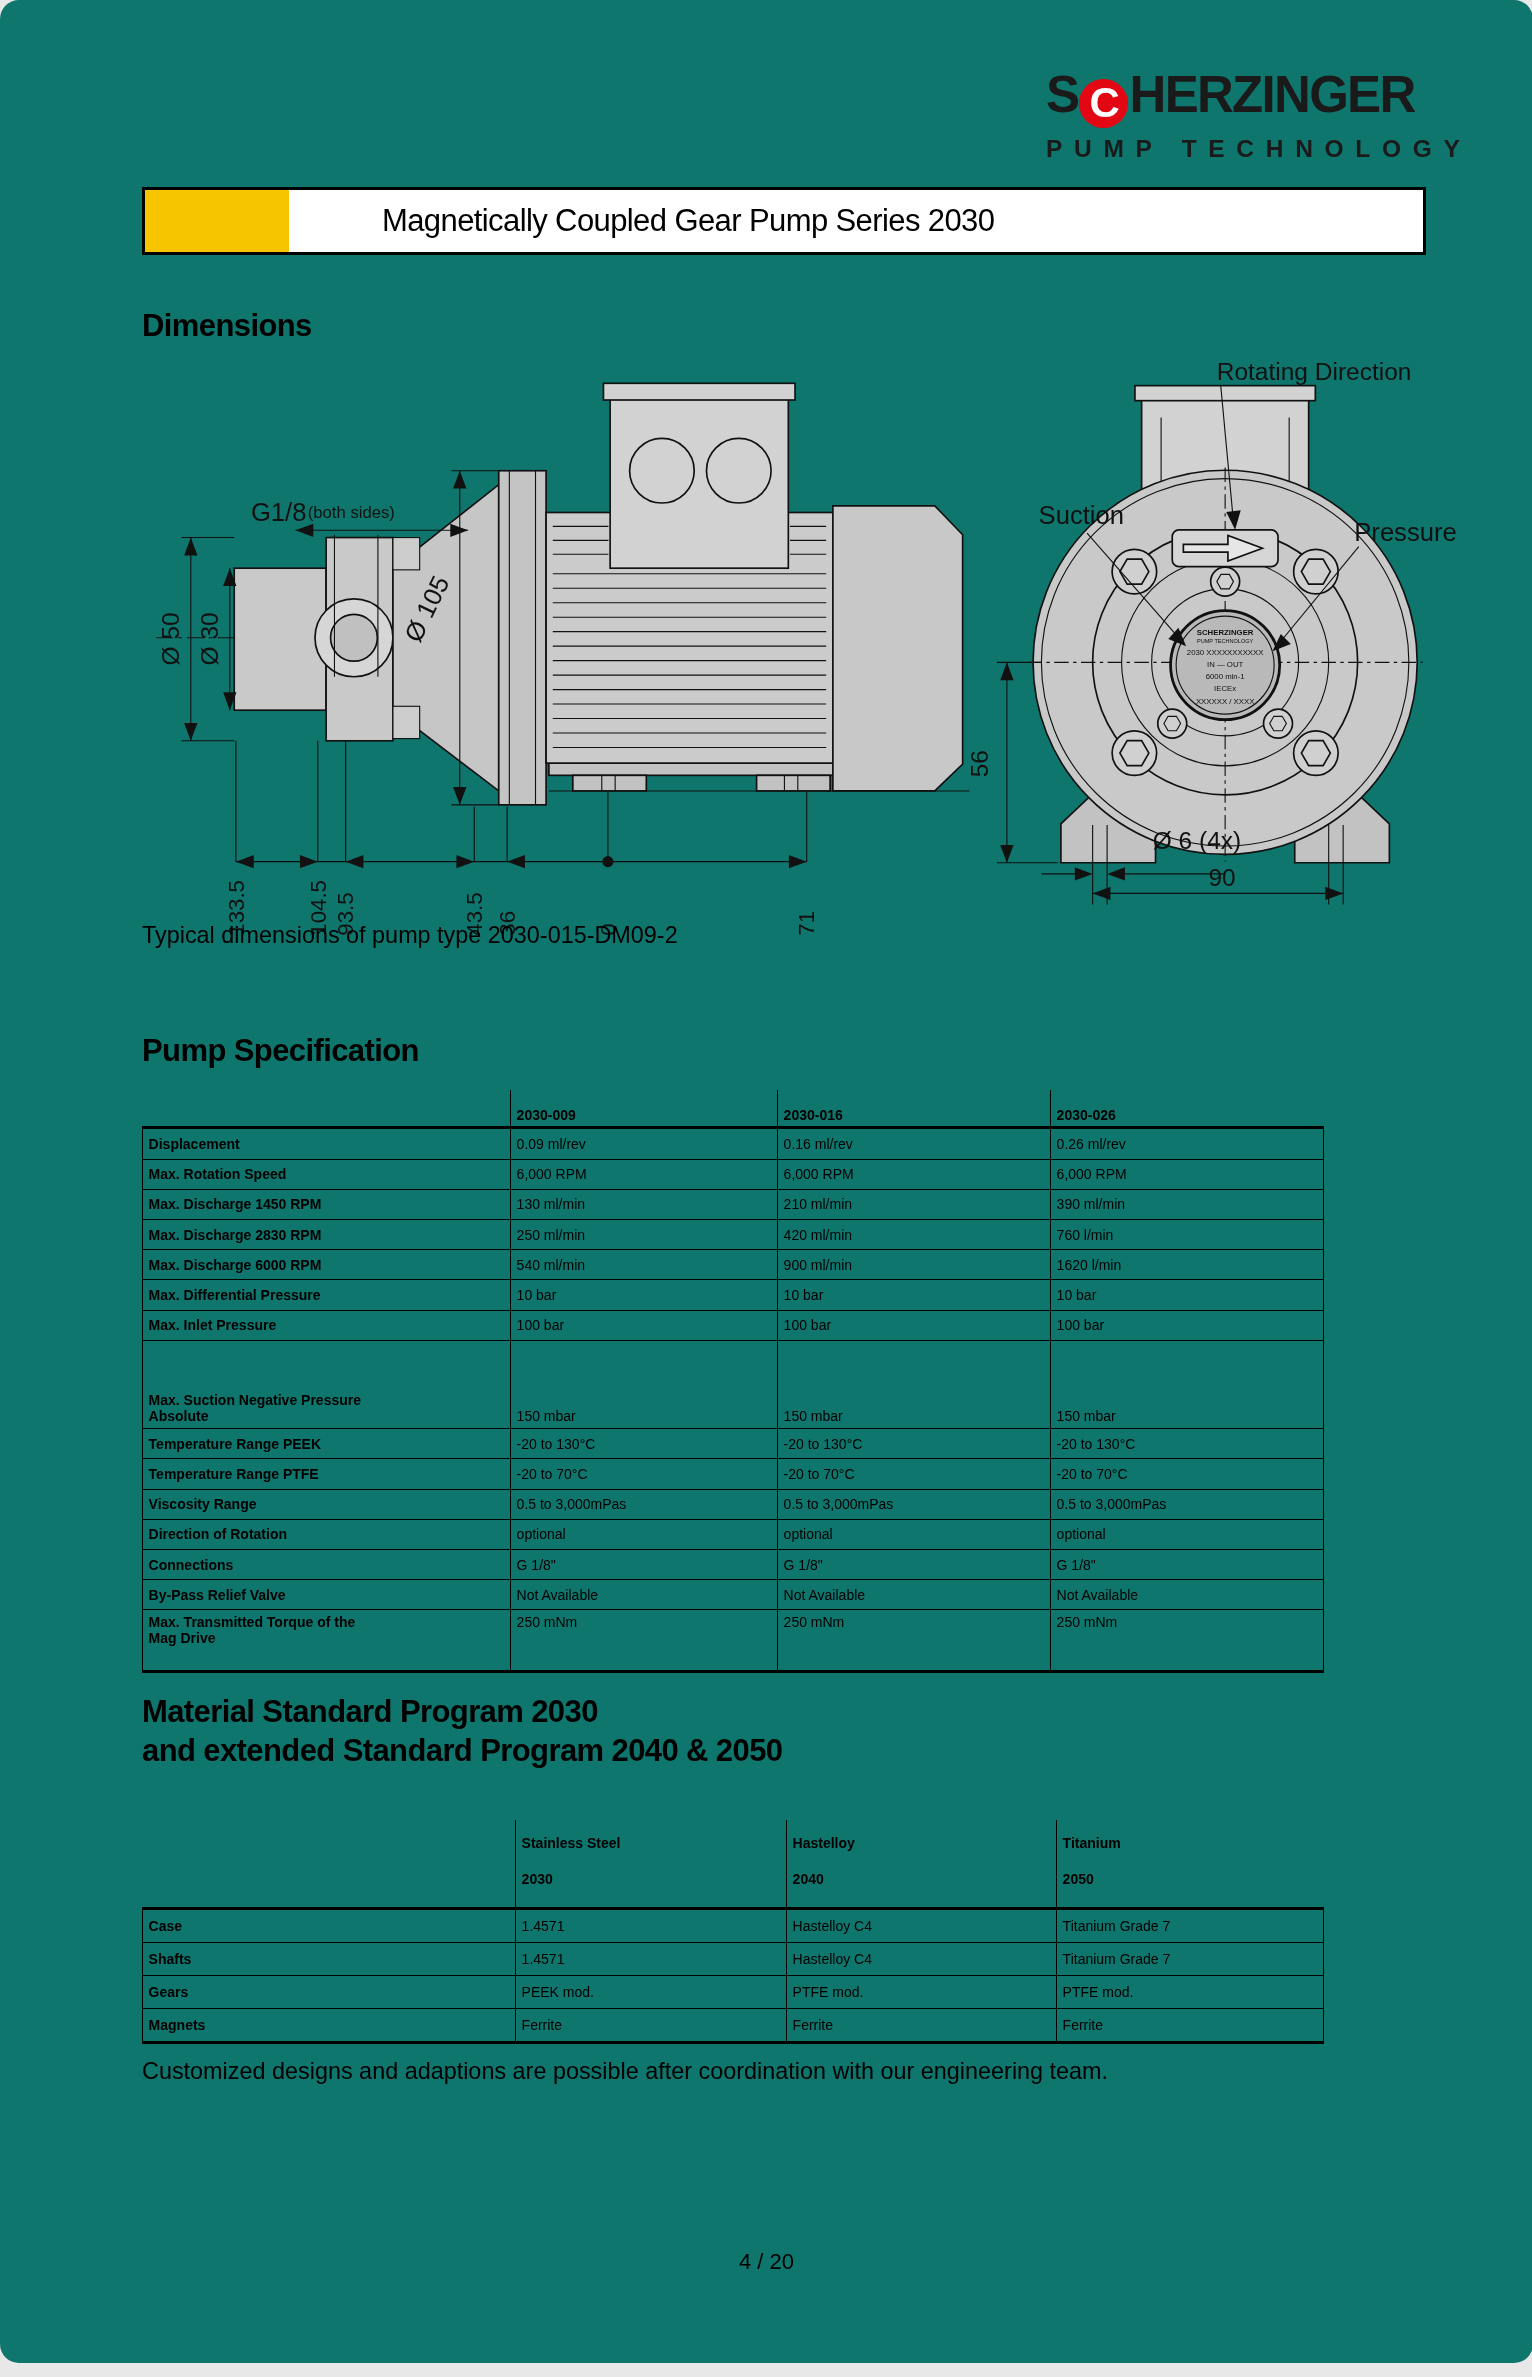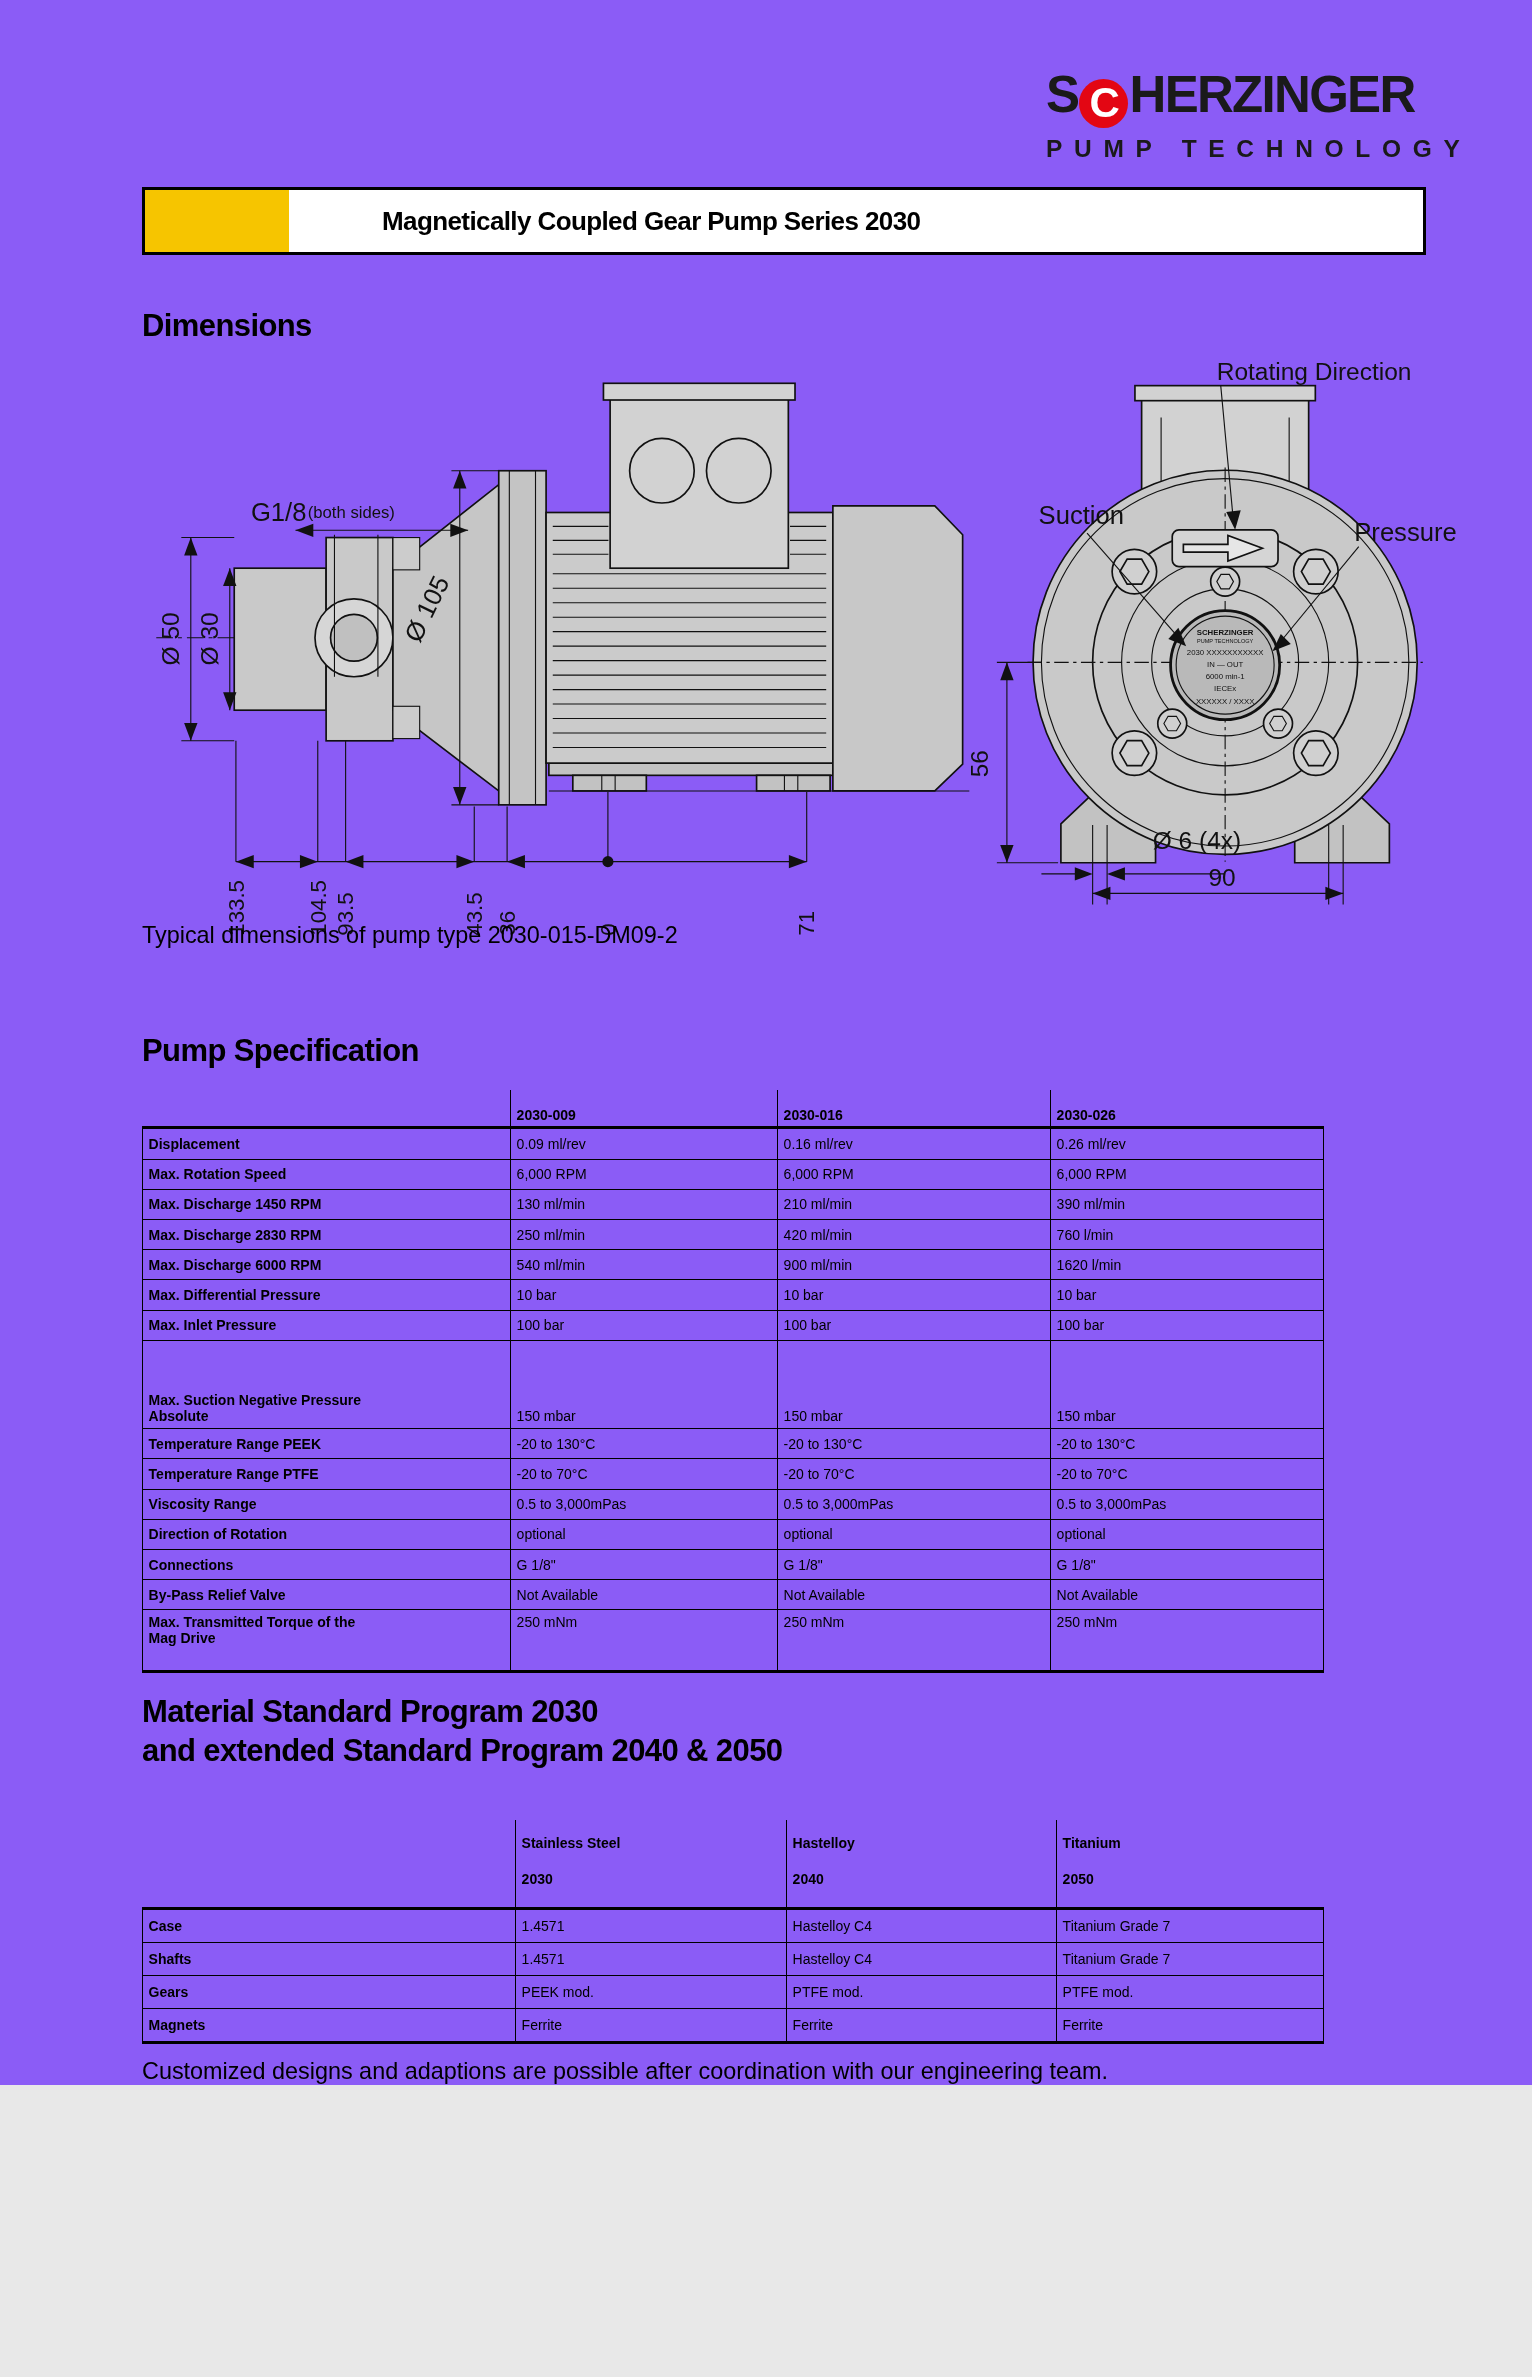--- a/index.html
+++ b/index.html
@@ -1,29 +1,29 @@
 <!DOCTYPE html>
 <html style="font-size:9px"><head>
 <meta charset="utf-8">
 <style>
   html,body{margin:0;padding:0;background:#e8e8e8;}
   .page{
-    position:relative;width:1533px;height:2085px;background:#8b5cf6;
-    font-family:"Liberation Sans", sans-serif;color:#000;overflow:hidden;
+    position:relative;width:1533px;height:2363px;background:#0f766e;
+    font-family:"Liberation Sans", sans-serif;color:#000;overflow:hidden;border-radius:19px;
   }
   
   .logo{position:absolute;left:1046px;top:67px;width:390px;}
   .logo-word{font-size:51px;font-weight:bold;letter-spacing:-1.7px;color:#1a1a1a;white-space:nowrap;line-height:56px;}
   .logo-c{display:inline-block;width:49px;height:49px;border-radius:50%;background:#e30613;color:#fff;
     font-size:42px;font-weight:bold;text-align:center;line-height:48px;vertical-align:-4.5px;margin:0 1.1px;position:relative;}
   .logo-tag{font-size:24.5px;font-weight:bold;letter-spacing:11.7px;color:#1a1a1a;margin-top:7.8px;white-space:nowrap;}
   
   .header-bar{position:absolute;left:142px;top:187px;width:1284px;height:68px;border:3.9px solid #000;background:#fff;box-sizing:border-box;}
   .header-accent{position:absolute;left:0;top:0;bottom:0;width:144px;background:#f6c500;}
-  .header-title{position:absolute;left:237px;top:0;bottom:0;display:flex;align-items:center;font-size:26px;font-weight:bold;letter-spacing:-0.6px;}
+  .header-title{position:absolute;left:237px;top:0;bottom:0;display:flex;align-items:center;font-size:31px;font-weight:normal;letter-spacing:-0.6px;}
   
   .h1{position:absolute;font-size:31px;font-weight:bold;letter-spacing:-0.6px;line-height:39px;}
   
   .drawing{position:absolute;}
   svg text{font-family:"Liberation Sans",sans-serif;fill:#111;}
   .caption{position:absolute;left:142px;top:922px;font-size:23.4px;}
   
   table{border-collapse:collapse;table-layout:fixed;font-size:14px;}
   td{padding:1.1px 5.6px;overflow:hidden;}
   .spec-table{position:absolute;left:142px;top:1090px;width:1181px;}

